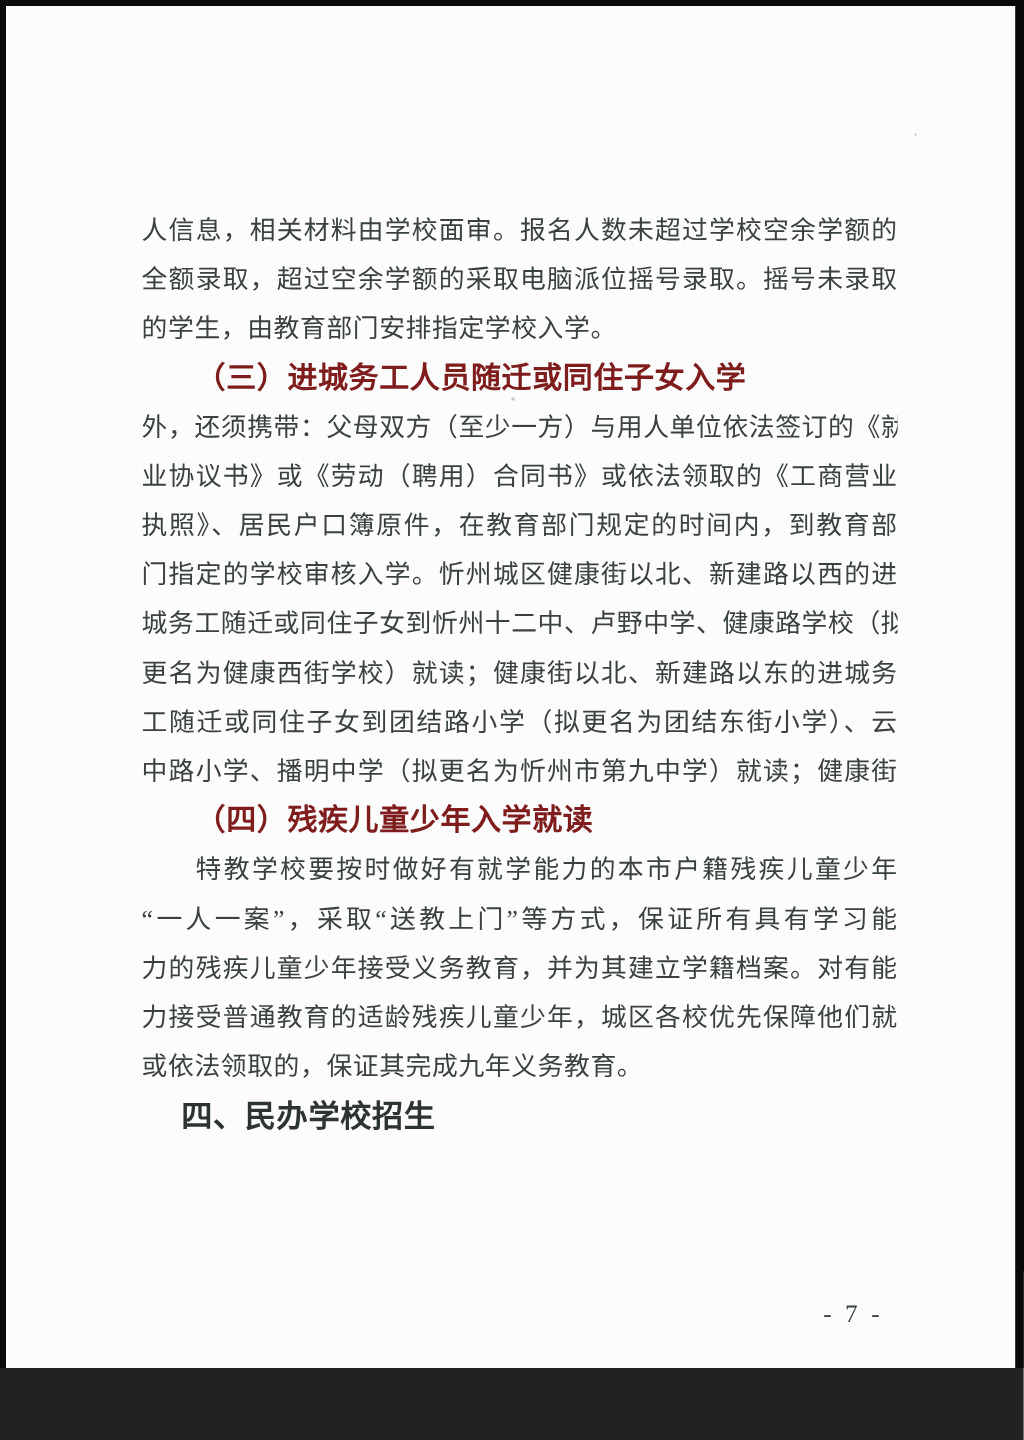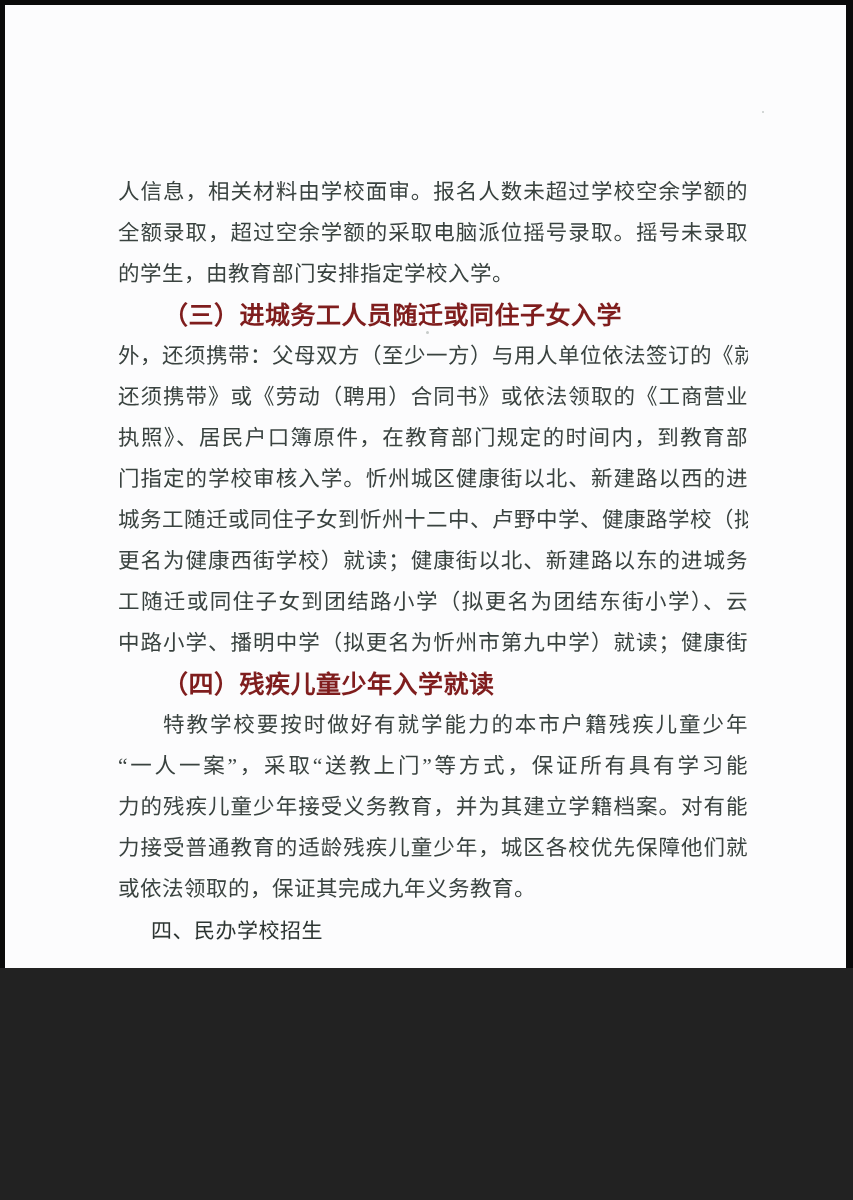--- a/index.html
+++ b/index.html
@@ -1,19 +1,19 @@
 <!DOCTYPE html>
 <html lang="zh-CN"><head>
 <meta charset="utf-8">
 <style>
   html, body { margin: 0; padding: 0; background: #222; }
   .scan {
     position: relative;
     width: 853px;
-    height: 968px;
+    height: 1140px;
     background: #0a0a0a;            
     overflow: hidden;
     font-family: "Liberation Serif", "DejaVu Serif", serif;
   }
   .page {
     position: absolute;
     left: 5px; top: 5px;
     width: 841px; height: 1185px;   
     background: #fcfcfd;
   }
@@ -37,22 +37,22 @@
   .ln.end { text-align-last: left; }        
   .ln.ind { padding-left: 45px; }           
   .ln.h {                                    
     font-weight: 700;
     font-size: 25px;
     color: #7f1d1d;
     text-align-last: left;
   }
   .ln.h2 {                                   
     font-family: "Liberation Sans", "DejaVu Sans", sans-serif;
-    font-weight: 400;
-    font-size: 21px;
+    font-weight: 700;
+    font-size: 26px;
     color: #2d3532;
     text-align-last: left;
     padding-left: 33px;
   }
   .pagenum {
     position: absolute;
     left: 681px; top: 1078px;
     font-size: 21px;
     letter-spacing: 3px;
     color: #3a4340;
@@ -69,21 +69,21 @@
   <div class="page">
 
     <div class="body-text">
 
       <div class="ln">人信息，相关材料由学校面审。报名人数未超过学校空余学额的</div>
       <div class="ln">全额录取，超过空余学额的采取电脑派位摇号录取。摇号未录取</div>
       <div class="ln end">的学生，由教育部门安排指定学校入学。</div>
 
       <div class="ln h ind">（三）进城务工人员随迁或同住子女入学</div>
       <div class="ln">外，还须携带：父母双方（至少一方）与用人单位依法签订的《就</div>
-      <div class="ln">还须携带》或《劳动（聘用）合同书》或依法领取的《工商营业</div>
+      <div class="ln">业协议书》或《劳动（聘用）合同书》或依法领取的《工商营业</div>
       <div class="ln">执照》、居民户口簿原件，在教育部门规定的时间内，到教育部</div>
       <div class="ln">门指定的学校审核入学。忻州城区健康街以北、新建路以西的进</div>
       <div class="ln">城务工随迁或同住子女到忻州十二中、卢野中学、健康路学校（拟</div>
       <div class="ln">更名为健康西街学校）就读；健康街以北、新建路以东的进城务</div>
       <div class="ln">工随迁或同住子女到团结路小学（拟更名为团结东街小学）、云</div>
       <div class="ln">中路小学、播明中学（拟更名为忻州市第九中学）就读；健康街</div>
 
       <div class="ln h ind">（四）残疾儿童少年入学就读</div>
       <div class="ln ind">特教学校要按时做好有就学能力的本市户籍残疾儿童少年</div>
       <div class="ln">“一人一案”，采取“送教上门”等方式，保证所有具有学习能</div>

